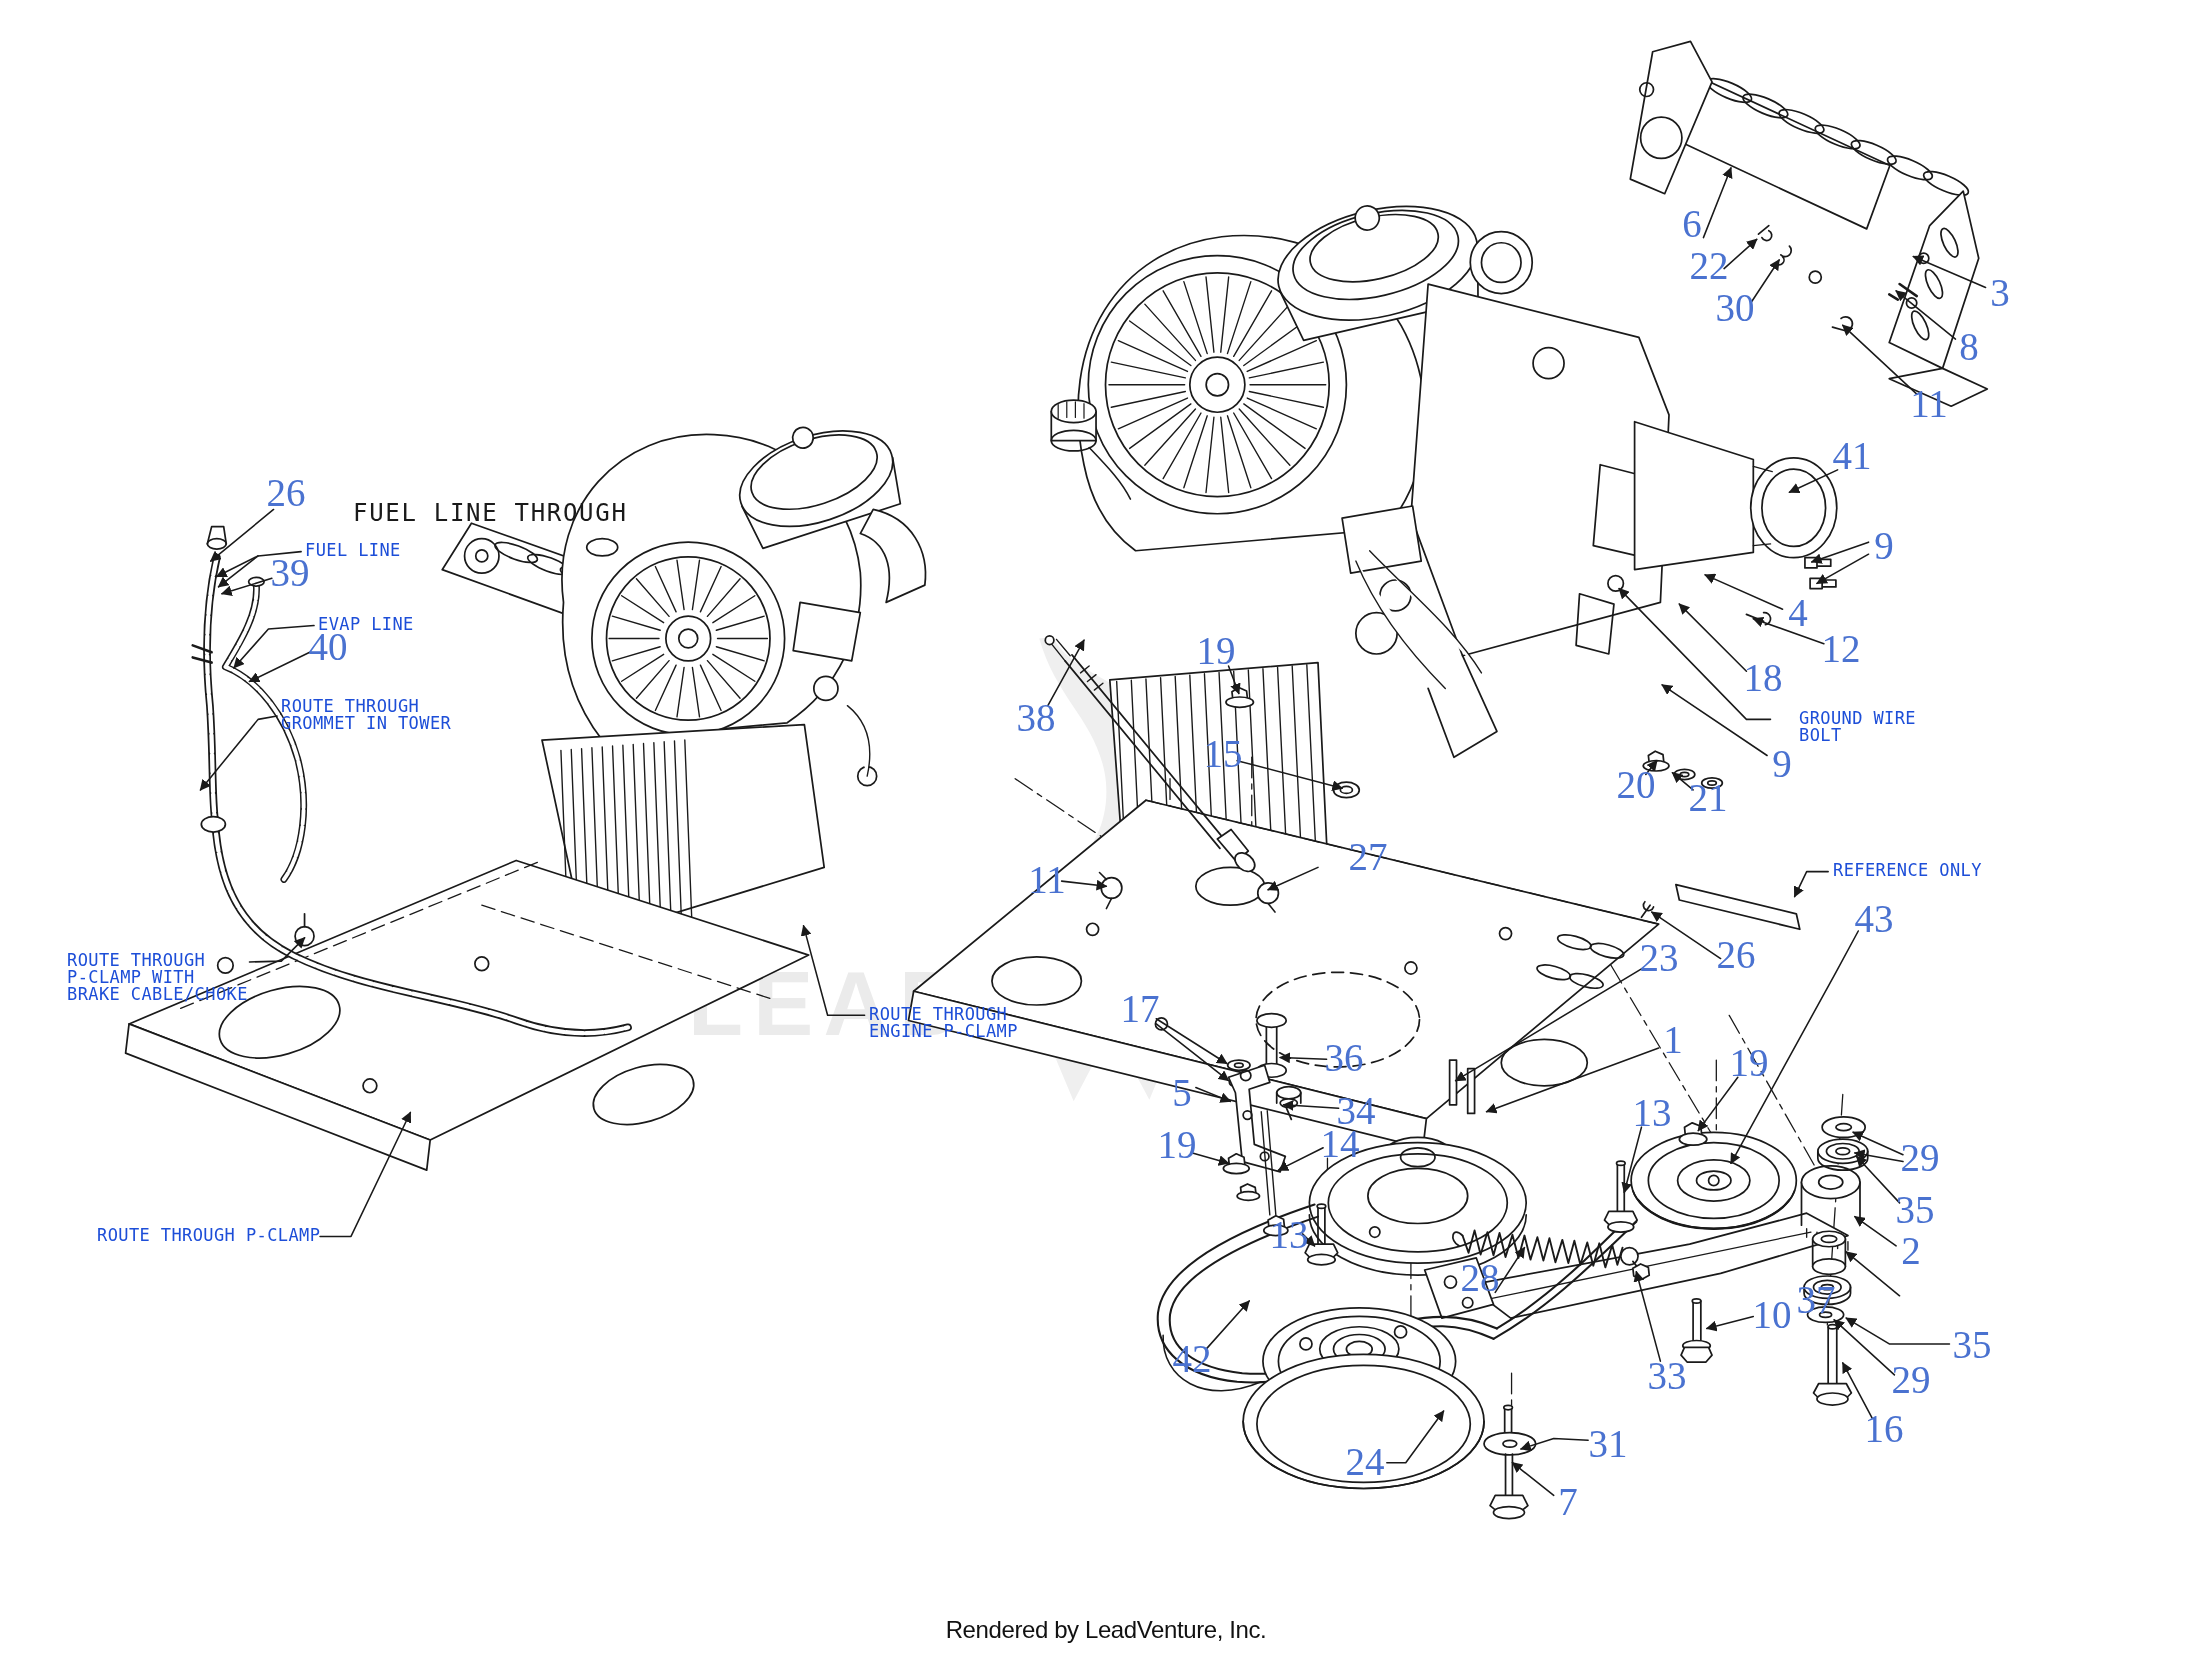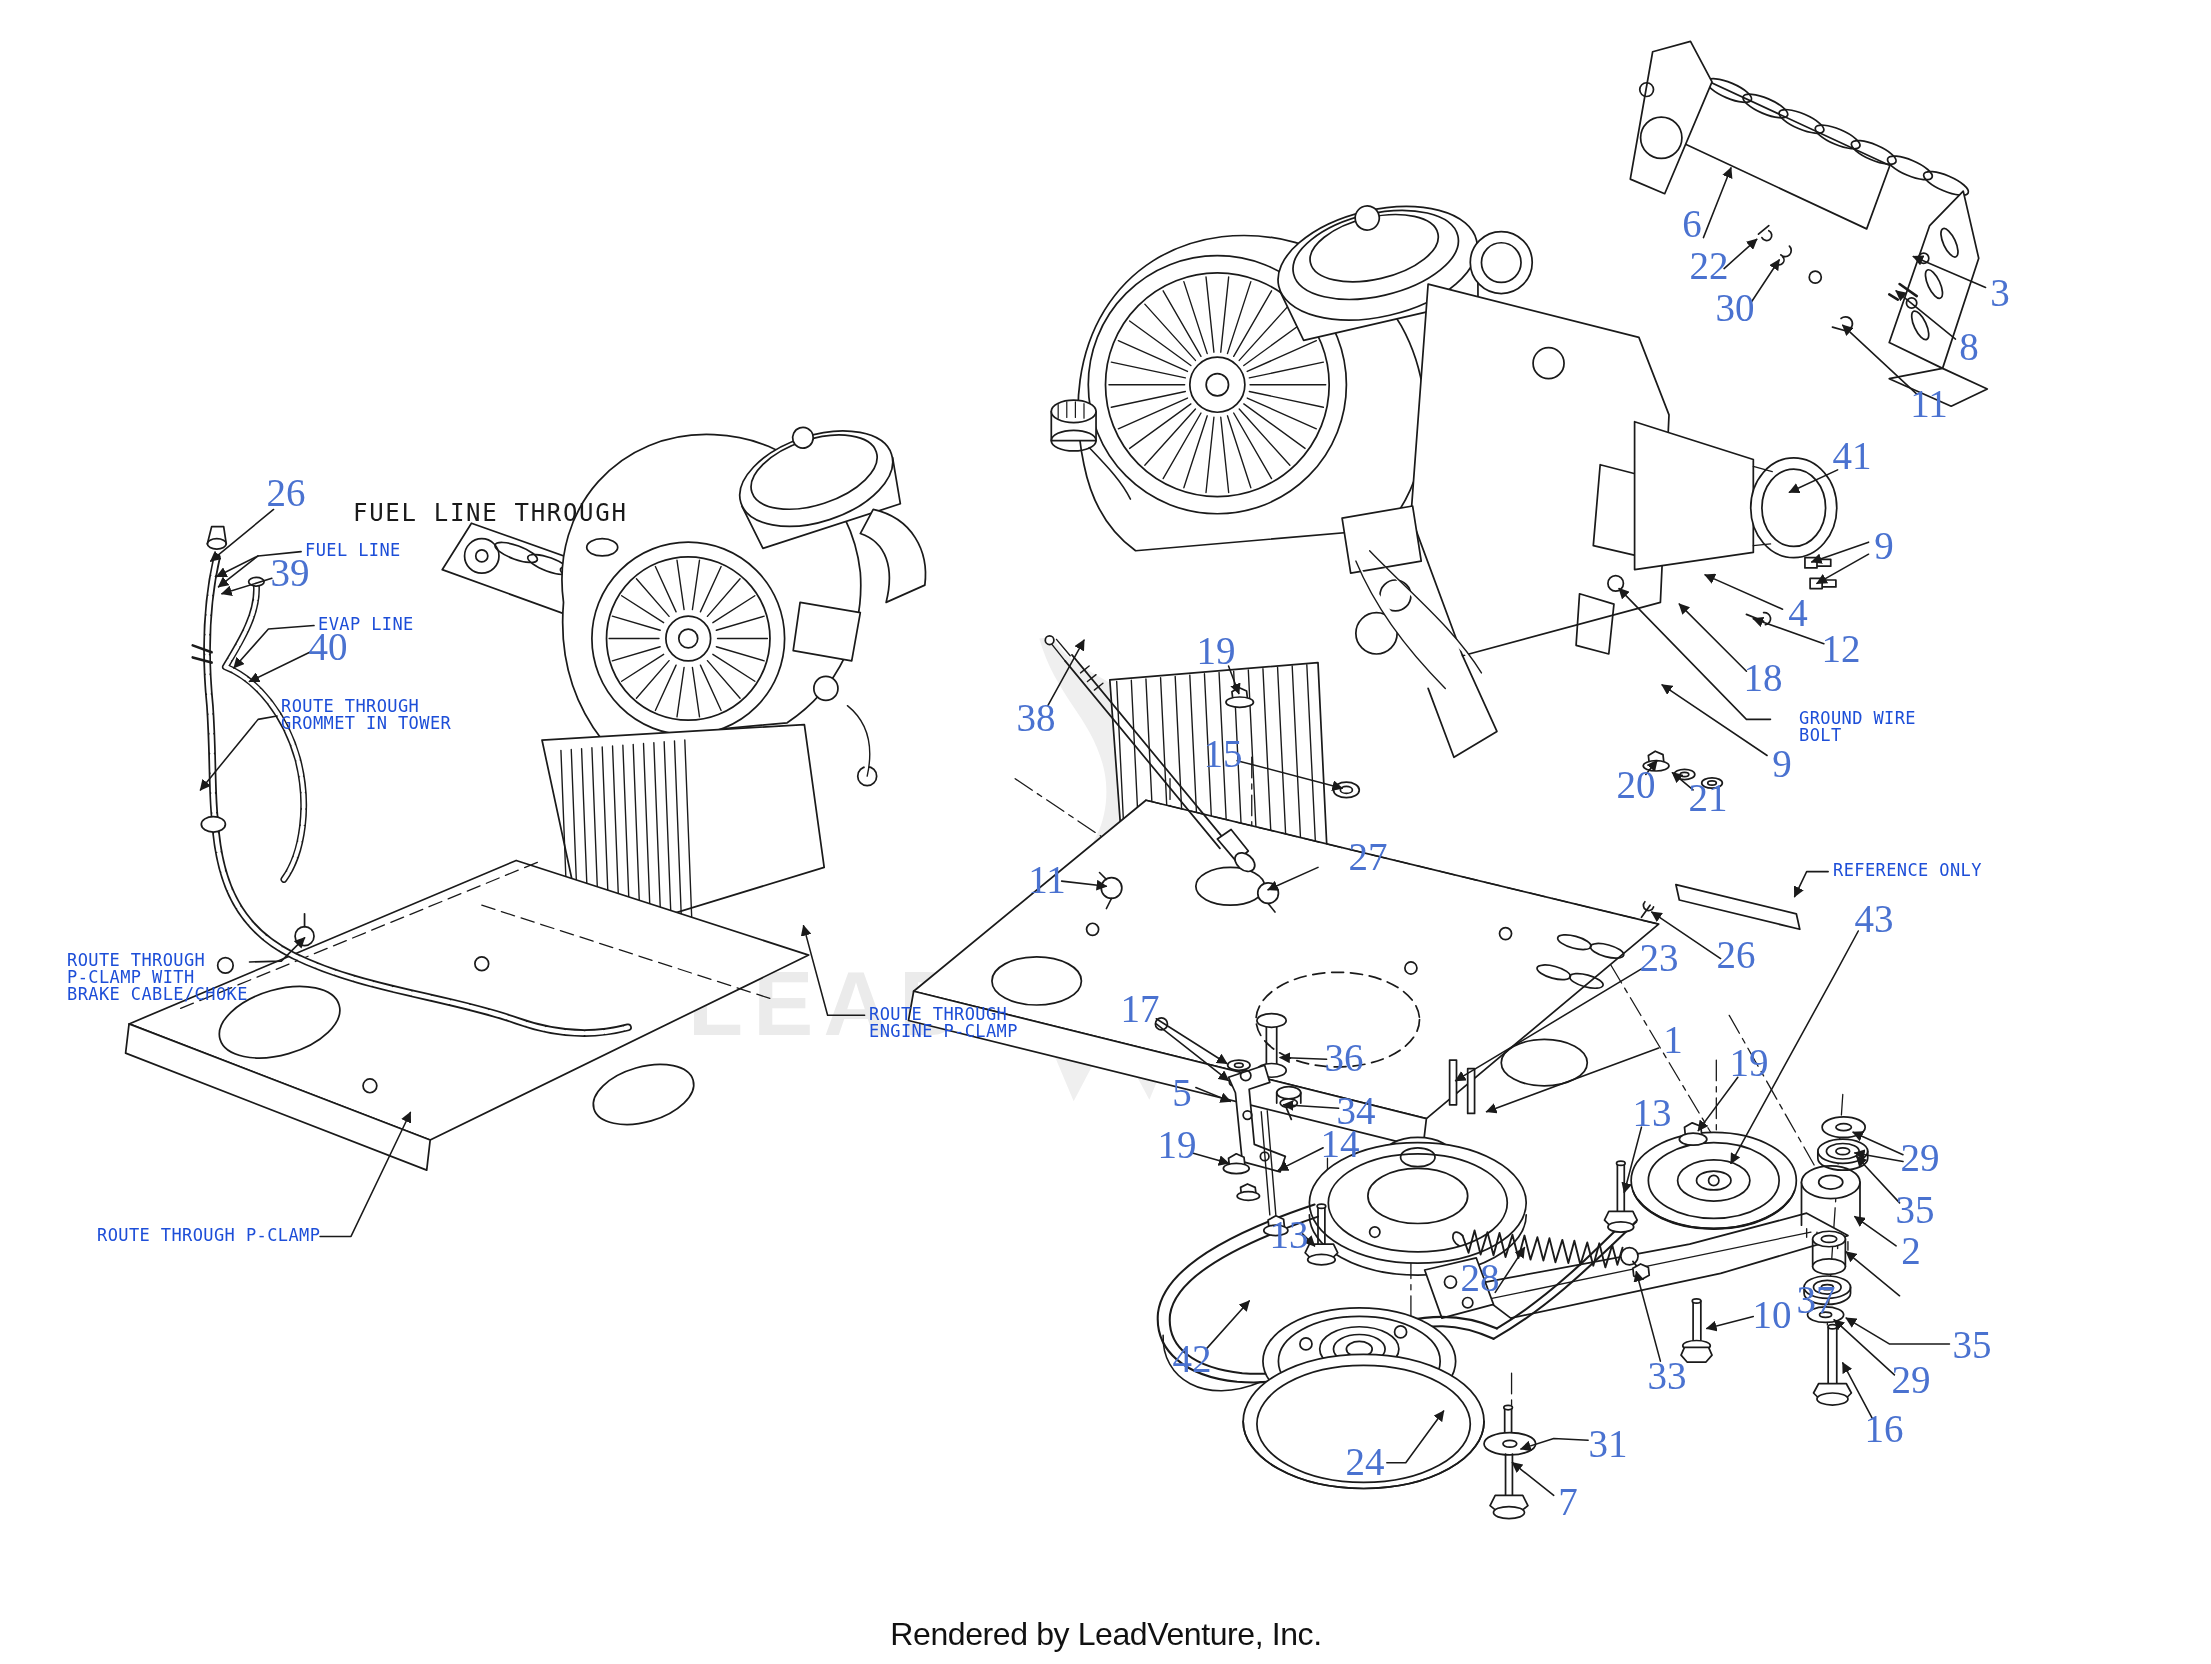--- a/index.html
+++ b/index.html
@@ -10,21 +10,21 @@
   .callout{position:absolute;transform:translate(-50%,-55%);
            font-family:"Liberation Serif",serif;font-size:39px;color:var(--blue,#4a72d0);
            line-height:1;white-space:nowrap;}
   .cad-label{position:absolute;font-family:"DejaVu Sans Mono",monospace;font-size:17px;
              line-height:17px;letter-spacing:0.4px;color:#1d4ed8;white-space:pre;}
   .dia-title{position:absolute;left:353px;top:499px;font-family:"DejaVu Sans Mono",monospace;
              font-size:24px;letter-spacing:1.7px;color:#1a1a1a;}
   .wm-text{position:absolute;left:688px;top:953px;font-family:"Liberation Sans",sans-serif;
            font-weight:bold;font-size:90px;letter-spacing:10.3px;color:var(--wm,#ebebeb);}
   .footer{position:absolute;left:1106px;top:1616px;transform:translateX(-50%);
-          font-family:"Liberation Sans",sans-serif;font-size:32px;letter-spacing:-0.4px;color:#111;}
+          font-family:"Liberation Sans",sans-serif;font-size:24px;letter-spacing:-0.4px;color:#111;}
   #leaders polyline{fill:none;stroke:#1a1a1a;stroke-width:1.8;}
 </style>
 </head>
 <body>
 
 <div class="page">
 
   <div class="wm-text">LEADVENTURE</div>
 
   <svg width="2211" height="1665" viewBox="0 0 2570 1935" fill="none" stroke="#1a1a1a" stroke-width="2" stroke-linejoin="round" stroke-linecap="round">

